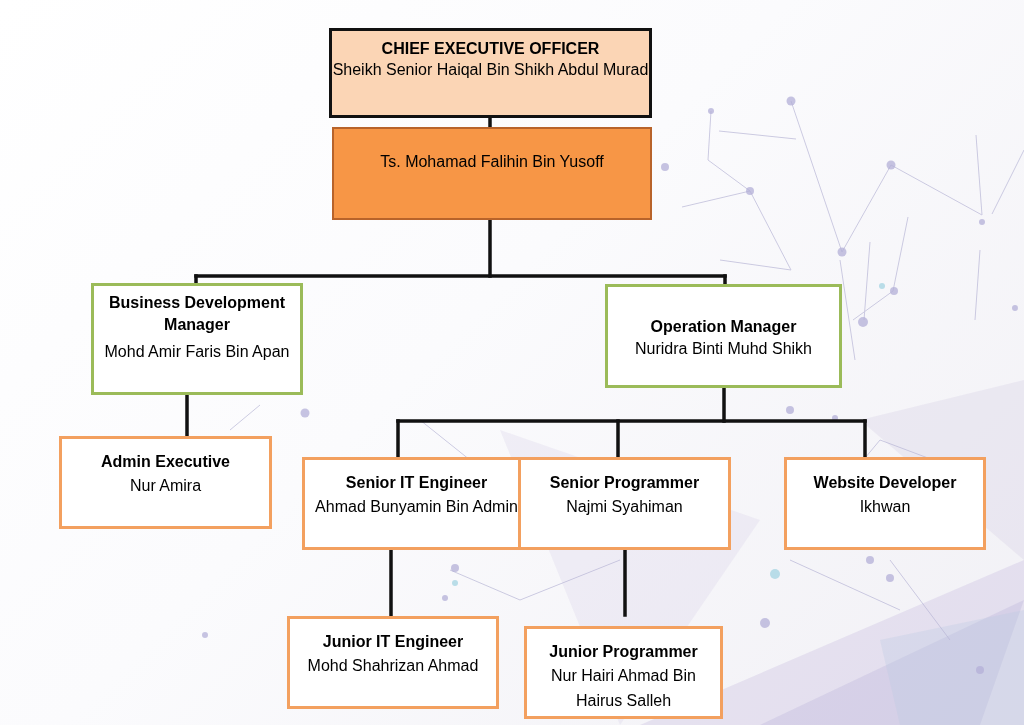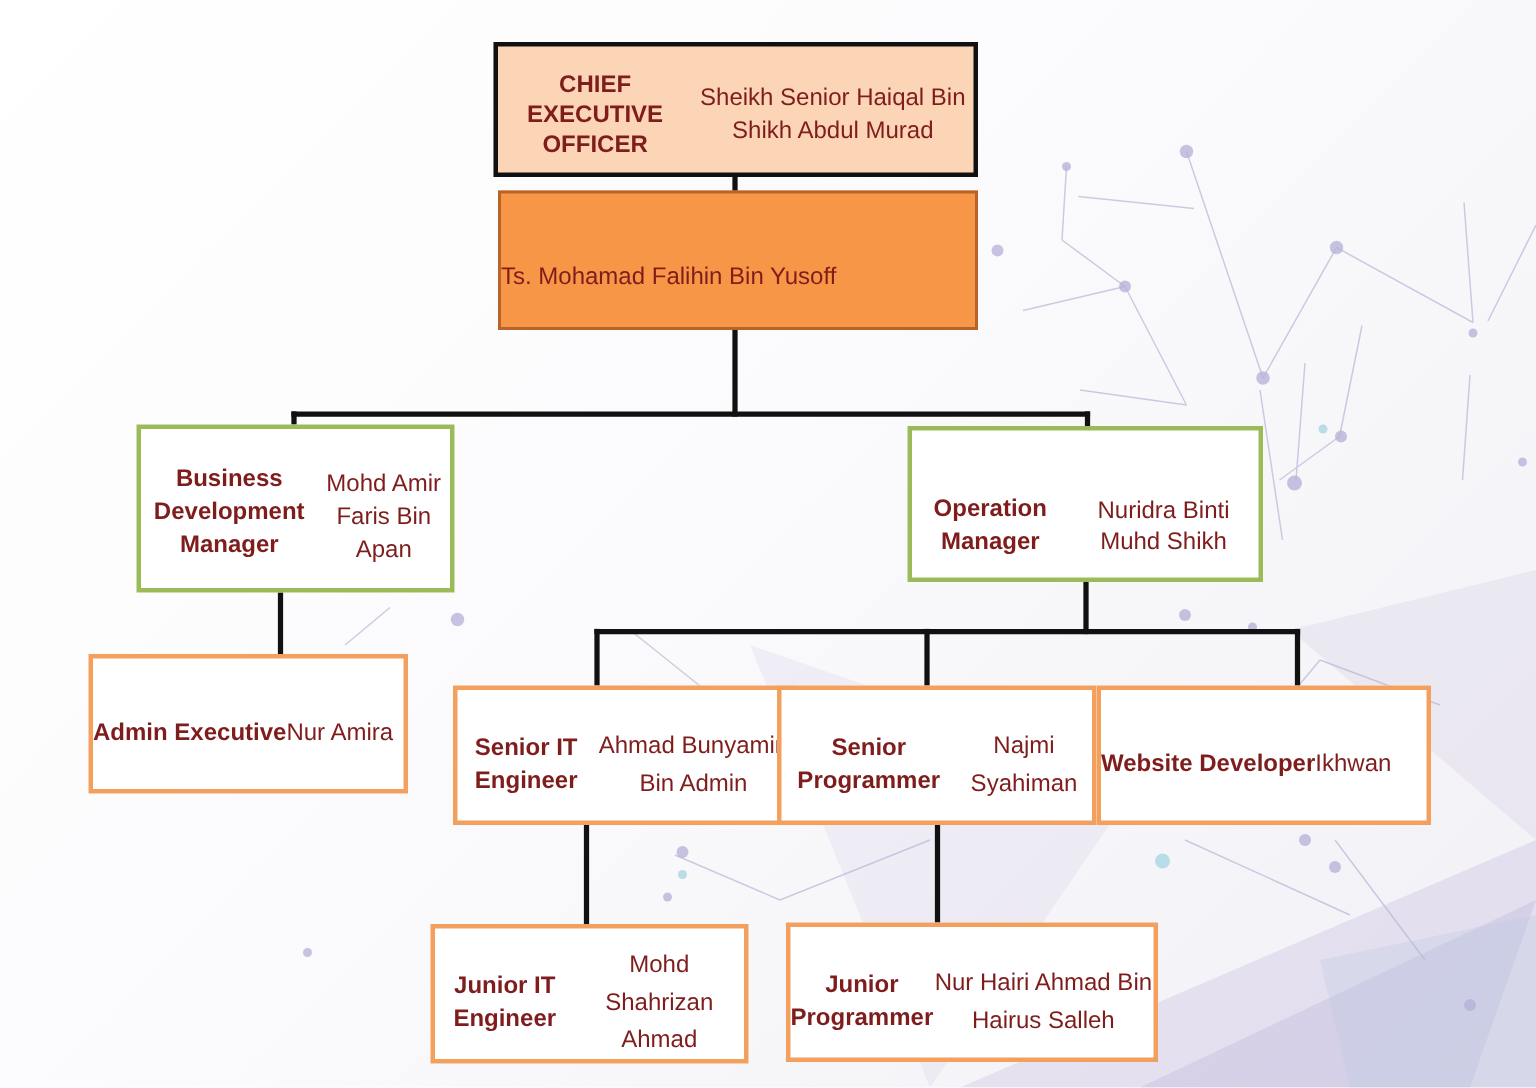--- a/index.html
+++ b/index.html
@@ -5,46 +5,46 @@
   html, body { margin:0; padding:0; }
   body {
     width:1024px; height:725px; position:relative; overflow:hidden;
     background: linear-gradient(135deg, #ffffff 0%, #fbfbfd 45%, #f1f0f5 100%);
     font-family: "Liberation Sans", "DejaVu Sans", sans-serif;
   }
   #bg { position:absolute; left:0; top:0; width:1024px; height:725px; z-index:0; }
   #lines { position:absolute; left:0; top:0; width:1024px; height:725px; z-index:1; }
   .box {
     position:absolute; box-sizing:border-box; z-index:2;
-    display:flex; flex-direction:row; align-items:center; justify-content:flex-start;
-    text-align:center; color:#7f1d1d; background:#fff;
+    display:flex; flex-direction:column; align-items:center; justify-content:flex-start;
+    text-align:center; color:#000000; background:#fff;
   }
   .title { font-weight:bold; font-size:16px; line-height:22px; }
   .name { font-size:16px; line-height:23px; }
   .ceo { left:329px; top:28px; width:323px; height:90px; background:#fbd5b5; border:3px solid #111; padding-top:8px; }
   .ceo .title { line-height:20px; }
   .ceo .name { line-height:22px; }
   .cto { left:332px; top:127px; width:320px; height:93px; background:#f79646; border:2px solid #b8632a; padding-top:21px; }
   .cto .title { margin-bottom:6px; }
   .green { border:3px solid #9bbb59; }
   .orange { border:3px solid #f3a05f; }
   .bdm { left:91px; top:283px; width:212px; height:112px; padding-top:6px; }
   .bdm .name { margin-top:5px; line-height:22px; }
   .om { left:605px; top:284px; width:237px; height:104px; padding-top:29px; }
   .om .name { line-height:21px; }
   .l3 { top:457px; height:93px; padding-top:12px; }
   .l3 .name { line-height:25px; }
   .admin { left:59px; top:436px; width:213px;text-align:center; }
   .sit { left:302px; width:229px; }
   .sprog { left:518px; width:213px; }
-  .web { left:731px; width:223px;text-align:right; }
+  .web { left:784px; width:202px;text-align:right; }
   .l4 { top:615px; height:93px; padding-top:12px; }
   .l4 .name { line-height:25px; }
   .jit { left:287px; top:616px; width:212px; }
-  .jprog { left:524px; width:248px; }
+  .jprog { left:524px; width:199px;margin-top:11px; }
 </style>
 </head>
 <body>
 
 <svg id="bg" viewBox="0 0 1024 725">
   <polygon points="640,725 1024,560 1024,725" fill="#c9bedf" opacity="0.35"></polygon>
   <polygon points="760,725 1024,600 980,725" fill="#b7aed6" opacity="0.3"></polygon>
   <polygon points="500,430 760,520 620,725" fill="#ddd6ea" opacity="0.35"></polygon>
   <polygon points="860,420 1024,380 1024,560" fill="#d6d0e6" opacity="0.35"></polygon>
   <polygon points="880,640 1024,610 1024,725 900,725" fill="#b9c9e2" opacity="0.3"></polygon>

